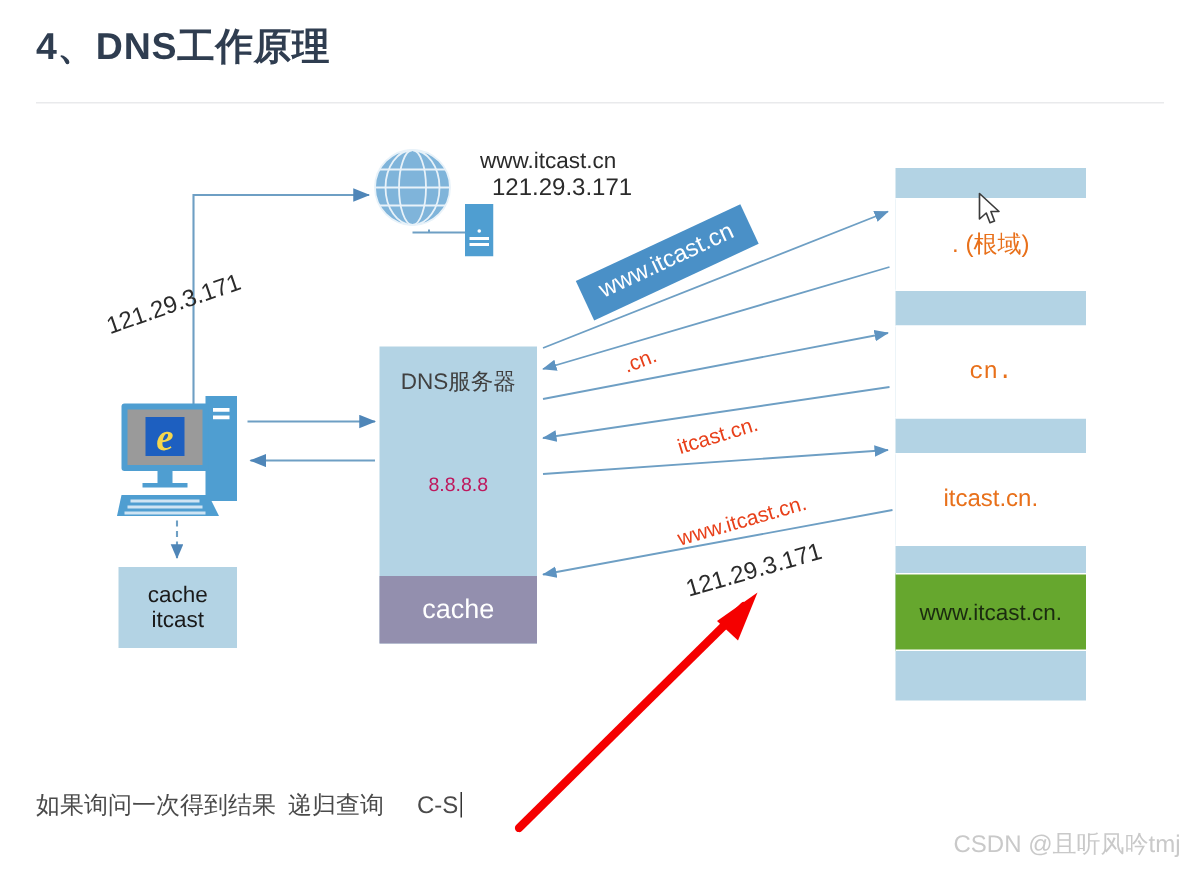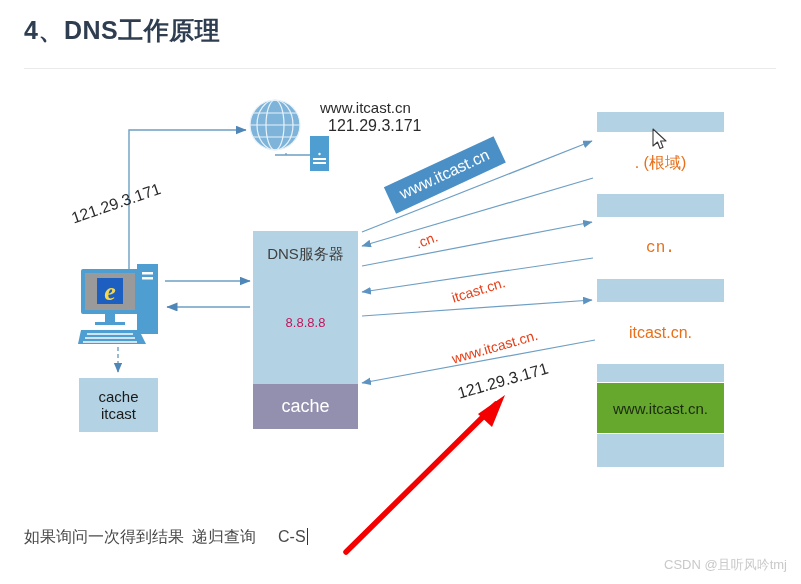--- a/index.html
+++ b/index.html
@@ -174,21 +174,21 @@
     background: #333;
     vertical-align: -3px;
     margin-left: 1px;
   }
 
   
   #watermark {
     position: absolute;
     right: 14px;
     bottom: 10px;
-    font-size: 13px;
+    font-size: 16px;
     color: #c9c9c9;
     white-space: nowrap;
   }
 
   svg.overlay {
     position: absolute;
     left: 0;
     top: 0;
     width: 801px;
     height: 584px;

